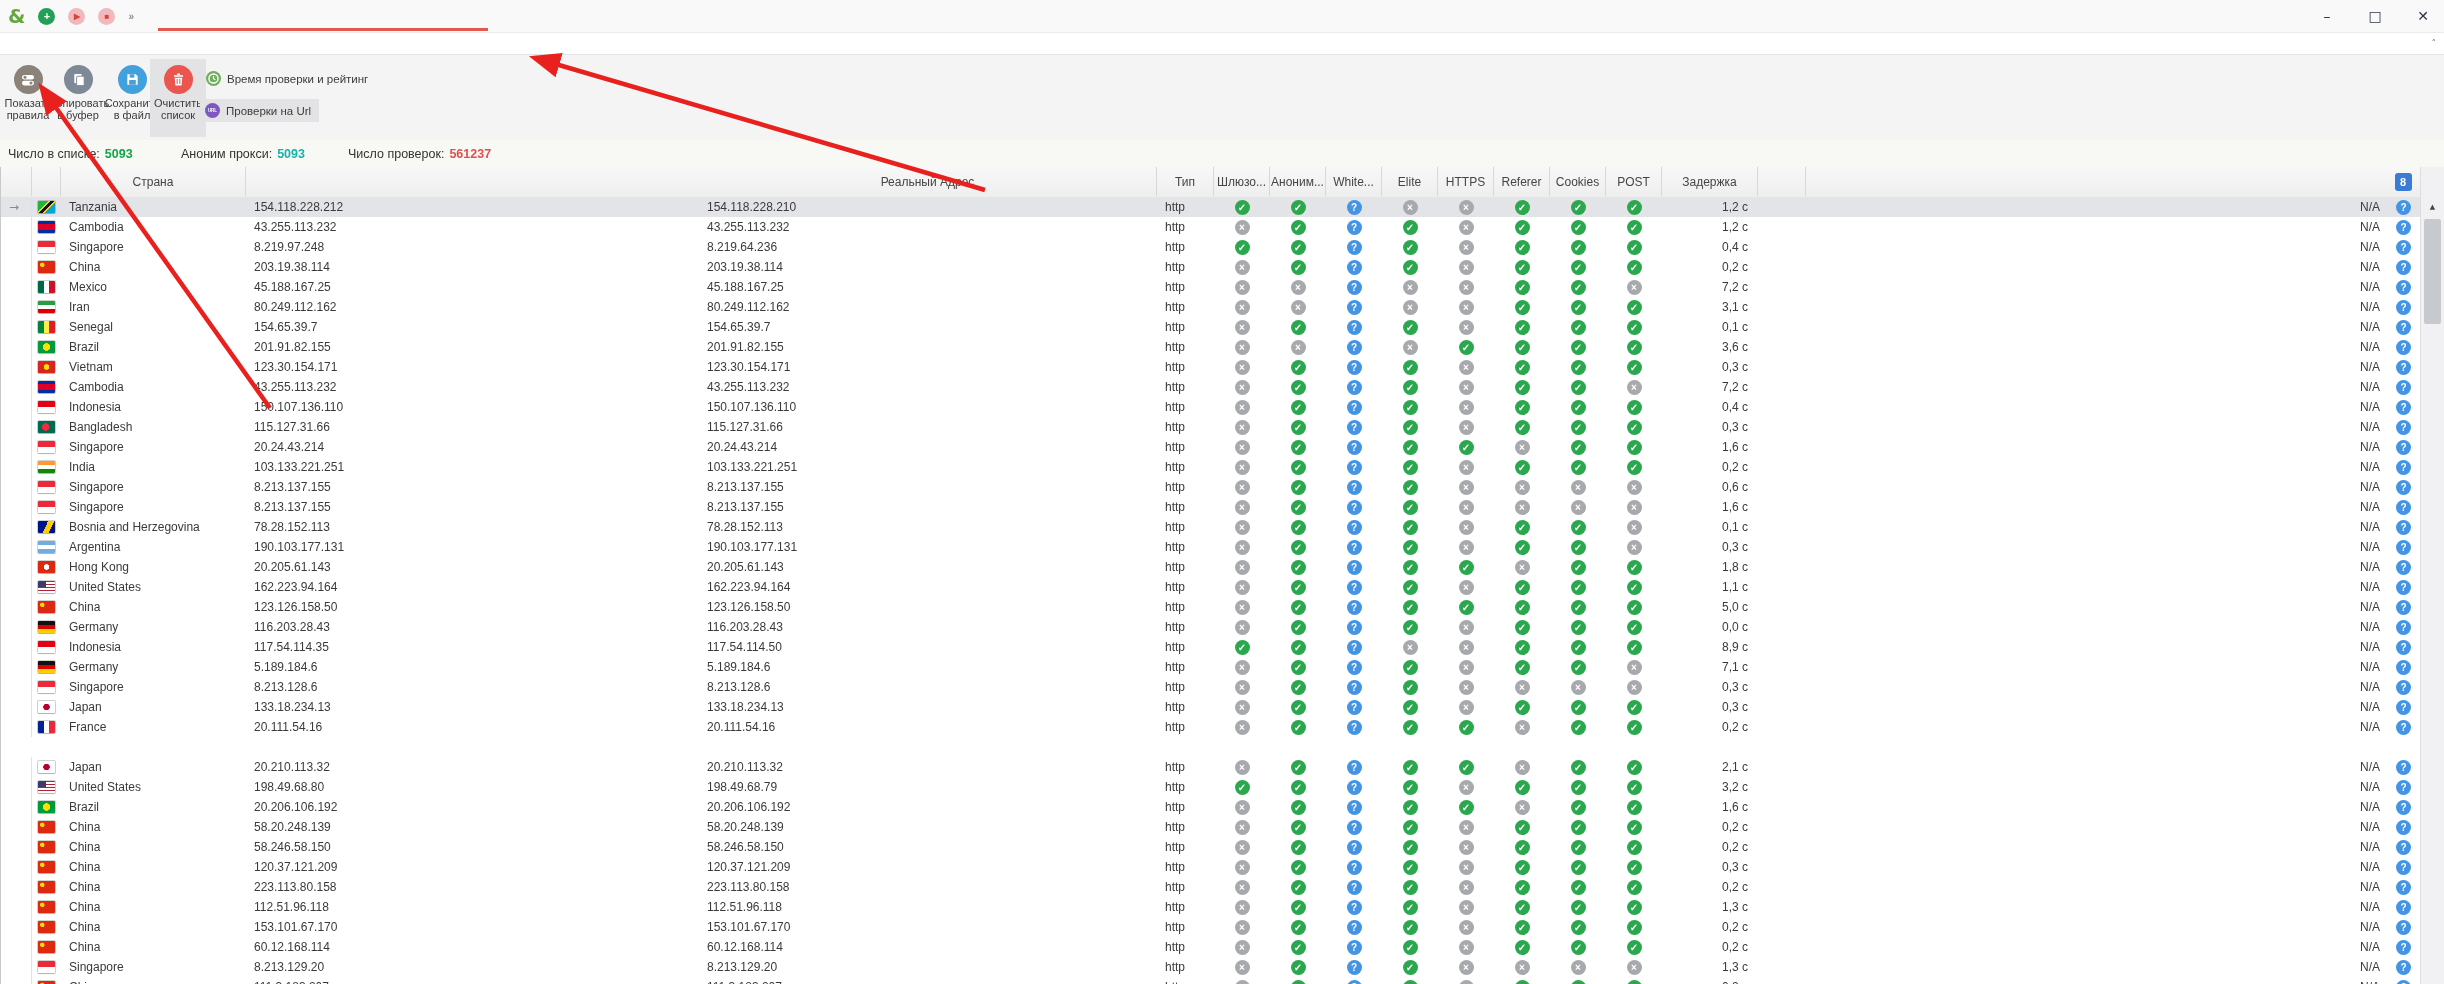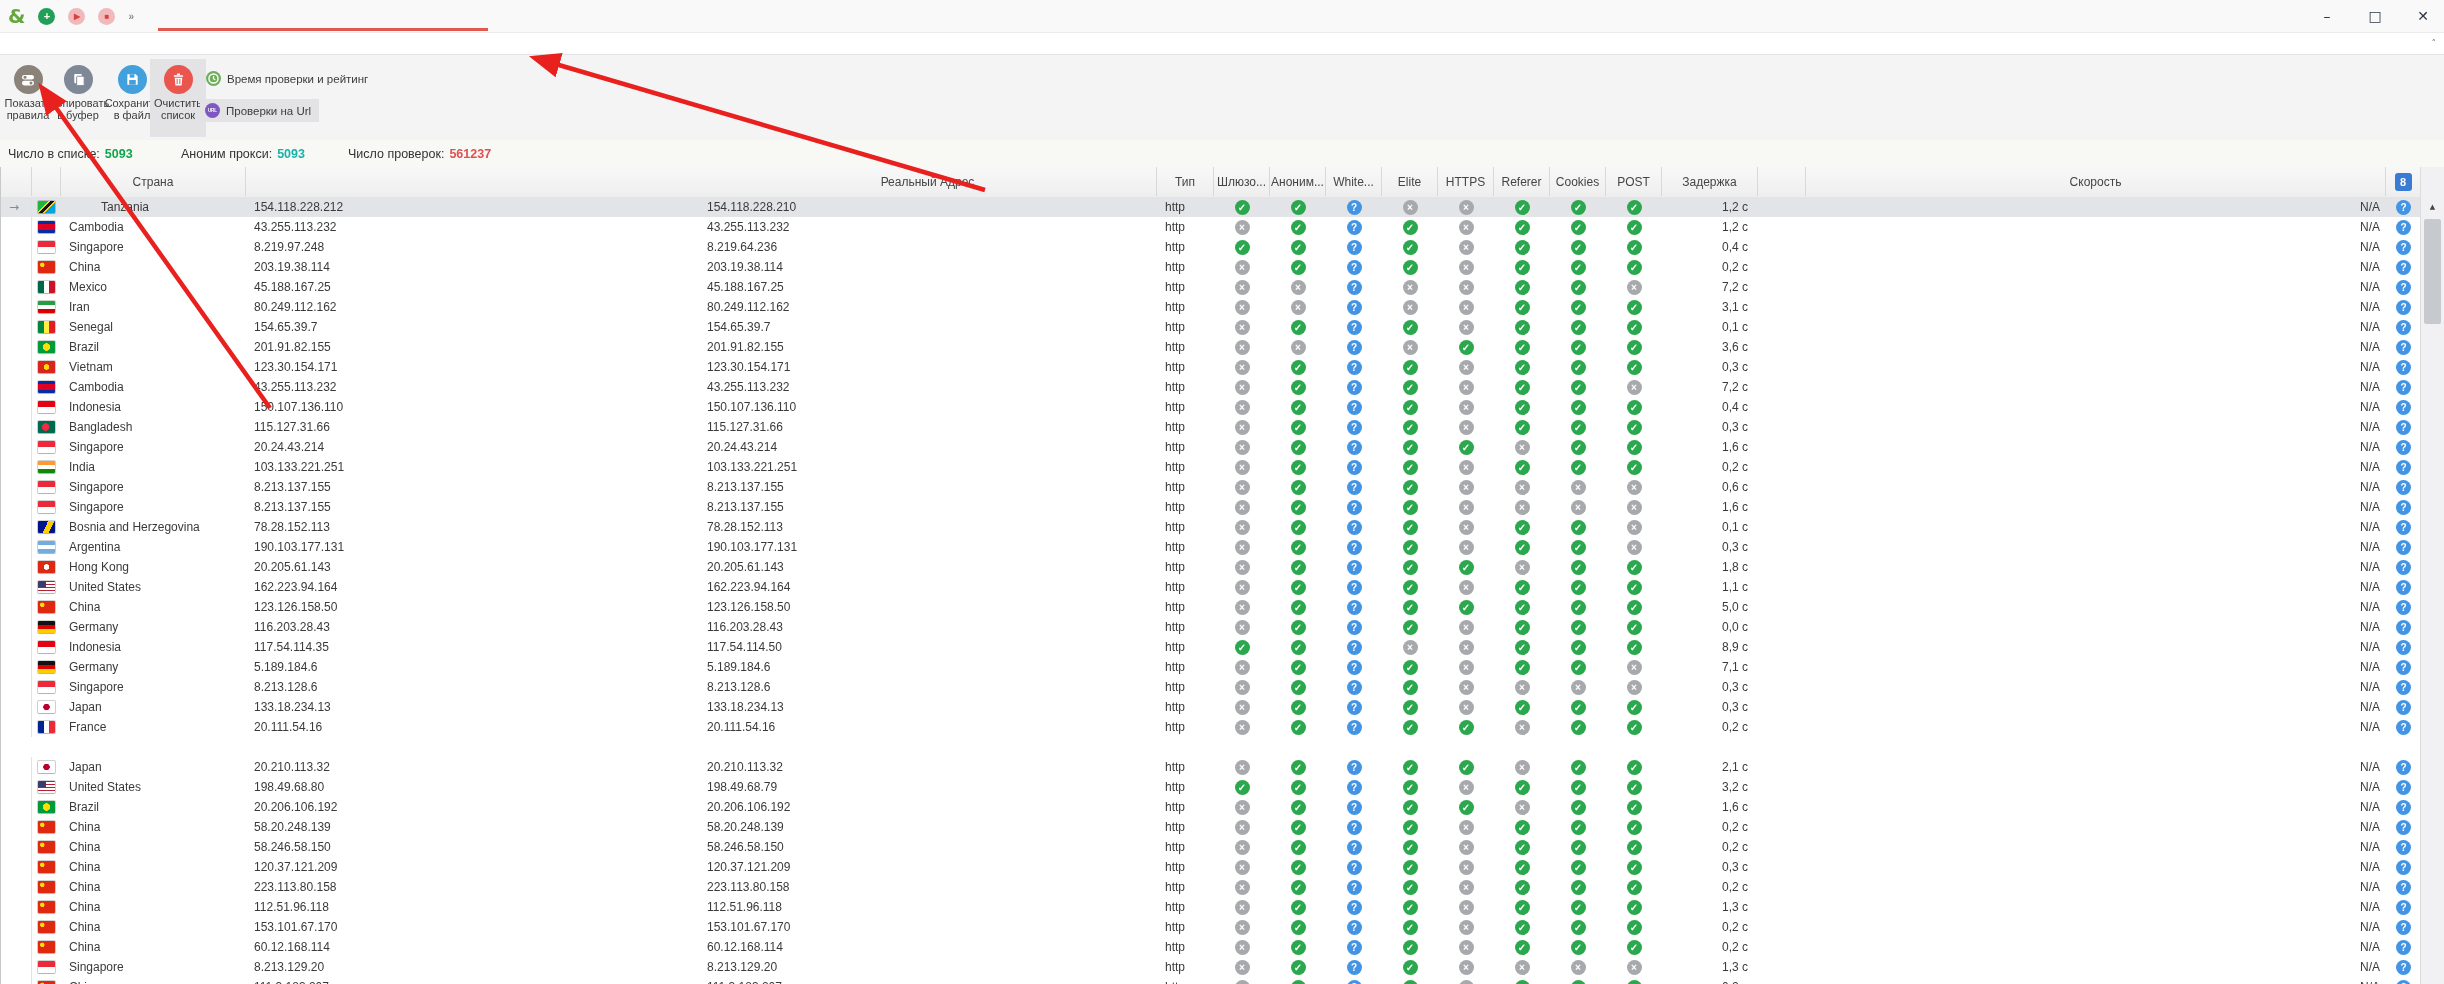--- a/index.html
+++ b/index.html
@@ -224,34 +224,33 @@
         <div class="hcell" style="left: 1213px; width: 56px;">Шлюзо...</div>
         <div class="hcell" style="left: 1269px; width: 56px;">Аноним...</div>
         <div class="hcell" style="left: 1325px; width: 56px;">White...</div>
         <div class="hcell" style="left: 1381px; width: 56px;">Elite</div>
         <div class="hcell" style="left: 1437px; width: 56px;">HTTPS</div>
         <div class="hcell" style="left: 1493px; width: 56px;">Referer</div>
         <div class="hcell" style="left: 1549px; width: 56px;">Cookies</div>
         <div class="hcell" style="left: 1605px; width: 56px;">POST</div>
         <div class="hcell" style="left: 1661px; width: 96px;">Задержка</div>
         <div class="hcell" style="left: 1757px; width: 48px;"></div>
-        <div class="hcell" style="left: 1805px; width: 580px;">Скорость</div>
         <div class="hcell" style="left: 2385px; width: 35px;">
           <span class="gbadge">8</span>
         </div>
       </div>
     <div class="gbody" id="gbody">
         <div class="grow sel" style="top: 0px;">
           <div class="gcell indcell" style="left: 0px; width: 31px;">
             <span class="indmark">→</span>
           </div>
           <div class="gcell" style="left: 31px; width: 29px;">
             <span class="flag fl-tz"></span>
           </div>
-          <div class="gcell al" style="left: 60px; width: 185px; margin-left: 32px;">Tanzania</div>
+          <div class="gcell al" style="left: 60px; width: 185px;">Tanzania</div>
           <div class="gcell al" style="left: 245px; width: 453px;">154.118.228.212</div>
           <div class="gcell al" style="left: 698px; width: 458px;">154.118.228.210</div>
           <div class="gcell al" style="left: 1156px; width: 57px;">http</div>
           <div class="gcell ac" style="left: 1213px; width: 56px;">
             <span class="sic sic-ok">✓</span>
           </div>
           <div class="gcell ac" style="left: 1269px; width: 56px;">
             <span class="sic sic-ok">✓</span>
           </div>
           <div class="gcell ac" style="left: 1325px; width: 56px;">

